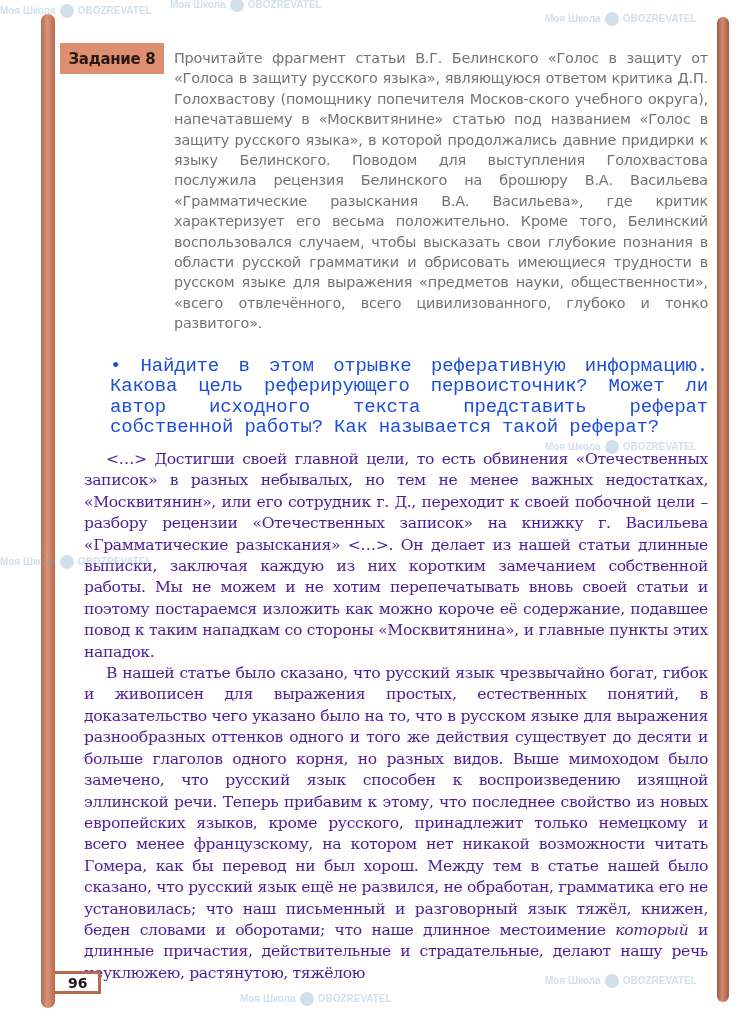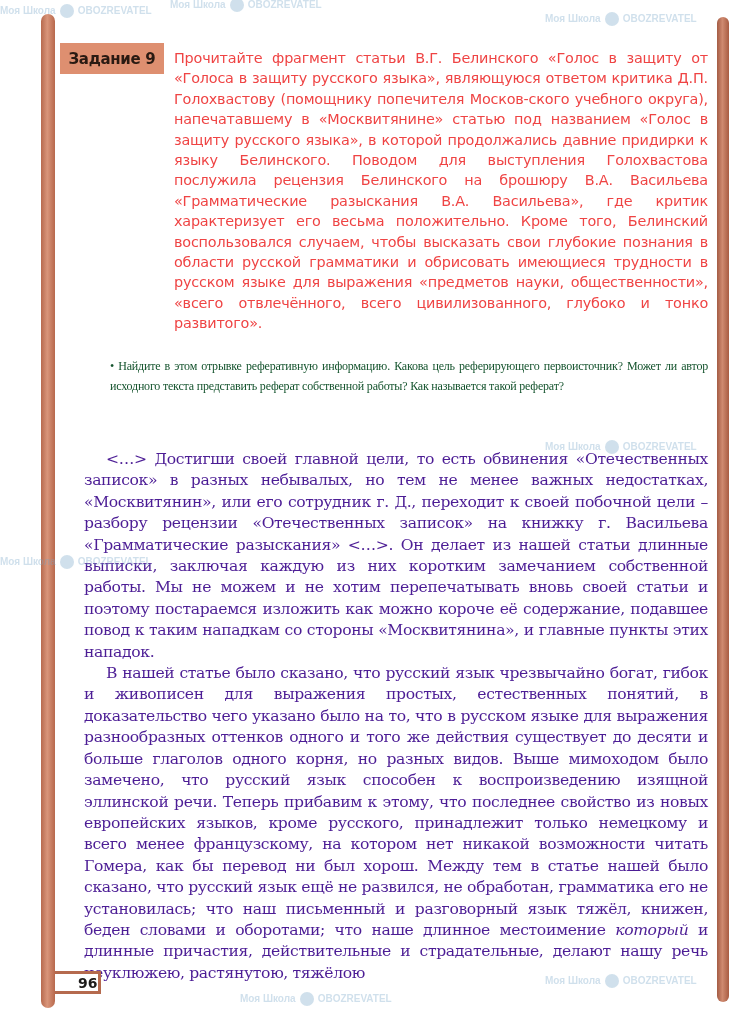--- a/index.html
+++ b/index.html
@@ -20,56 +20,56 @@
   .task-label {
     position: absolute; left: 60px; top: 43px; width: 104px; height: 31px;
     background: #de8f70; box-sizing: border-box;
     display: flex; align-items: center; justify-content: center;
     font-family: "DejaVu Sans", sans-serif; font-weight: bold; font-size: 15px; color: #2a1a12;
     letter-spacing: -0.3px;
   }
   .task-text {
     position: absolute; left: 174px; top: 48px; width: 534px;
     font-family: "DejaVu Sans", sans-serif; font-size: 14.4px; line-height: 20.4px;
-    color: #ef4444; text-align: justify; letter-spacing: -0.2px;
+    color: #737373; text-align: justify; letter-spacing: -0.2px;
   }
   .task-question {
     position: absolute; left: 110px; top: 356px; width: 598px;
-    font-family: Liberation Serif, serif; font-size: 12px; line-height: 20.4px;
-    color: #14532d; text-align: justify; letter-spacing: -0.2px;
+    font-family: Liberation Mono, monospace; font-size: 19px; line-height: 20.4px;
+    color: #1d4ed8; text-align: justify; letter-spacing: -0.2px;
   }
   .excerpt {
     position: absolute; left: 84px; top: 449px; width: 624px;
     font-family: "DejaVu Serif", serif; font-size: 15.6px; line-height: 21.4px;
     color: #4c1d95; text-align: justify; letter-spacing: -0.35px;
   }
   .excerpt p { margin: 0; text-indent: 22px; }
   .excerpt em { font-style: italic; margin-top: 13px; }
   .page-num {
     position: absolute; left: 55px; top: 971px; width: 46px; height: 23px;
     background: #fff; border: 3px solid #b56a4e; border-left: none; box-sizing: border-box;
     font-family: "DejaVu Sans", sans-serif; font-weight: bold; font-size: 14px; color: #1d1b1a;
-    padding-left: 23px; line-height: 19px;
+    padding-left: 13px; line-height: 19px;
   }
   .watermark {
     position: absolute; font-size: 10px; color: rgba(120,165,200,0.35); white-space: nowrap;
     font-family: "Liberation Sans", sans-serif; font-weight: bold; pointer-events: none;
   }
   .watermark .wm-logo {
     display: inline-block; width: 14px; height: 14px; border-radius: 50%;
     background: rgba(120,165,200,0.35); vertical-align: middle; margin: 0 4px;
   }
 </style>
 </head>
 <body>
 
 <div class="bar-left"></div>
 <div class="bar-right"></div>
 
-<div class="task-label">Задание 9</div>
+<div class="task-label">Задание 8</div>
 
 <div class="task-text">Прочитайте фрагмент статьи В.Г. Белинского «Голос в защиту от «Голоса в защиту русского языка», являющуюся ответом критика Д.П. Голохвастову (помощнику попечителя Москов-ского учебного округа), напечатавшему в «Москвитянине» статью под названием «Голос в защиту русского языка», в которой продолжались давние придирки к языку Белинского. Поводом для выступления Голохвастова послужила рецензия Белинского на брошюру В.А. Васильева «Грамматические разыскания В.А. Васильева», где критик характеризует его весьма положительно. Кроме того, Белинский воспользовался случаем, чтобы высказать свои глубокие познания в области русской грамматики и обрисовать имеющиеся трудности в русском языке для выражения «предметов науки, общественности», «всего отвлечённого, всего цивилизованного, глубоко и тонко развитого».</div>
 
 <div class="task-question">• Найдите в этом отрывке реферативную информацию. Какова цель реферирующего первоисточник? Может ли автор исходного текста представить реферат собственной работы? Как называется такой реферат?</div>
 
 <div class="excerpt">
   <p>&lt;…&gt; Достигши своей главной цели, то есть обвинения «Отечественных записок» в разных небывалых, но тем не менее важных недостатках, «Москвитянин», или его сотрудник г. Д., переходит к своей побочной цели – разбору рецензии «Отечественных записок» на книжку г. Васильева «Грамматические разыскания» &lt;…&gt;. Он делает из нашей статьи длинные выписки, заключая каждую из них коротким замечанием собственной работы. Мы не можем и не хотим перепечатывать вновь своей статьи и поэтому постараемся изложить как можно короче её содержание, подавшее повод к таким нападкам со стороны «Москвитянина», и главные пункты этих нападок.</p>
   <p><span>В нашей статье было сказано, что русский язык чрезвычайно богат, гибок и живописен для выражения простых, естественных понятий, в доказательство чего указано было на то, что в русском языке для выражения разнообразных оттенков одного и того же действия существует до десяти и больше глаголов одного корня, но разных видов. Выше мимоходом было замечено, что русский язык способен к воспроизведению изящной эллинской речи. Теперь прибавим к этому, что последнее свойство из новых европейских языков, кроме русского, принадлежит только немецкому и всего менее французскому, на котором нет никакой возможности читать Гомера, как бы перевод ни был хорош. Между тем в статье нашей было сказано, что русский язык ещё не развился, не обработан, грамматика его не установилась; что наш письменный и разговорный язык тяжёл, книжен, беден словами и оборотами; что наше длинное местоимение </span><em>который</em><span> и длинные причастия, действительные и страдательные, делают нашу речь неуклюжею, растянутою, тяжёлою</span></p>
 </div>
 

